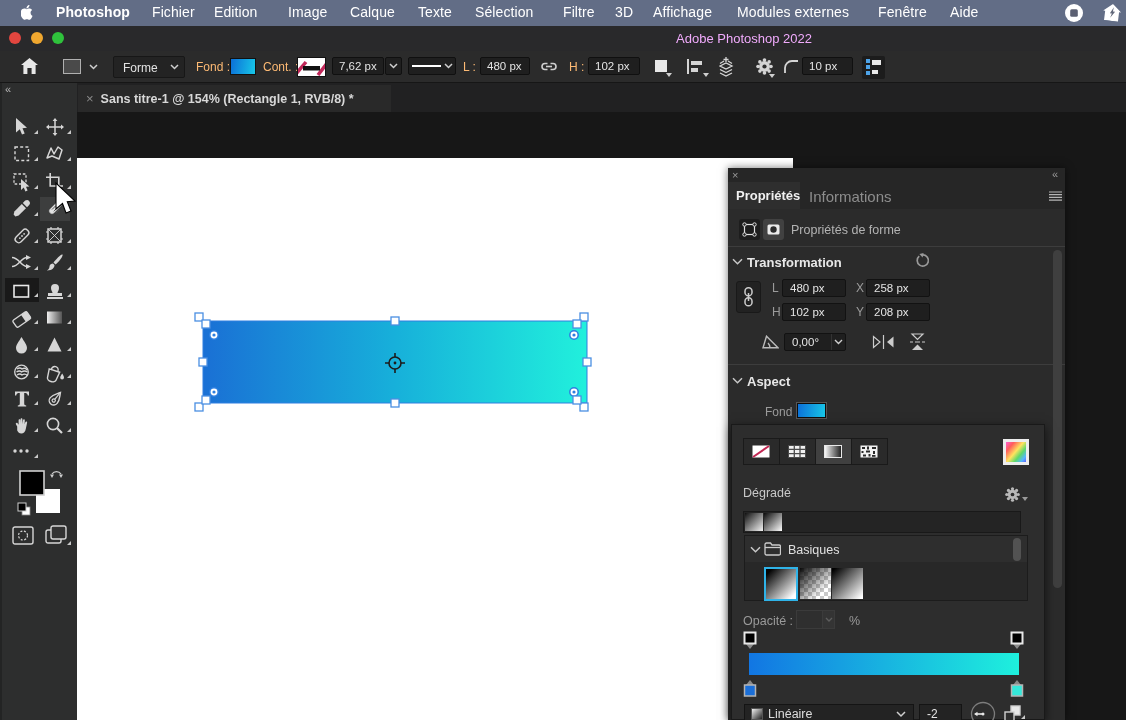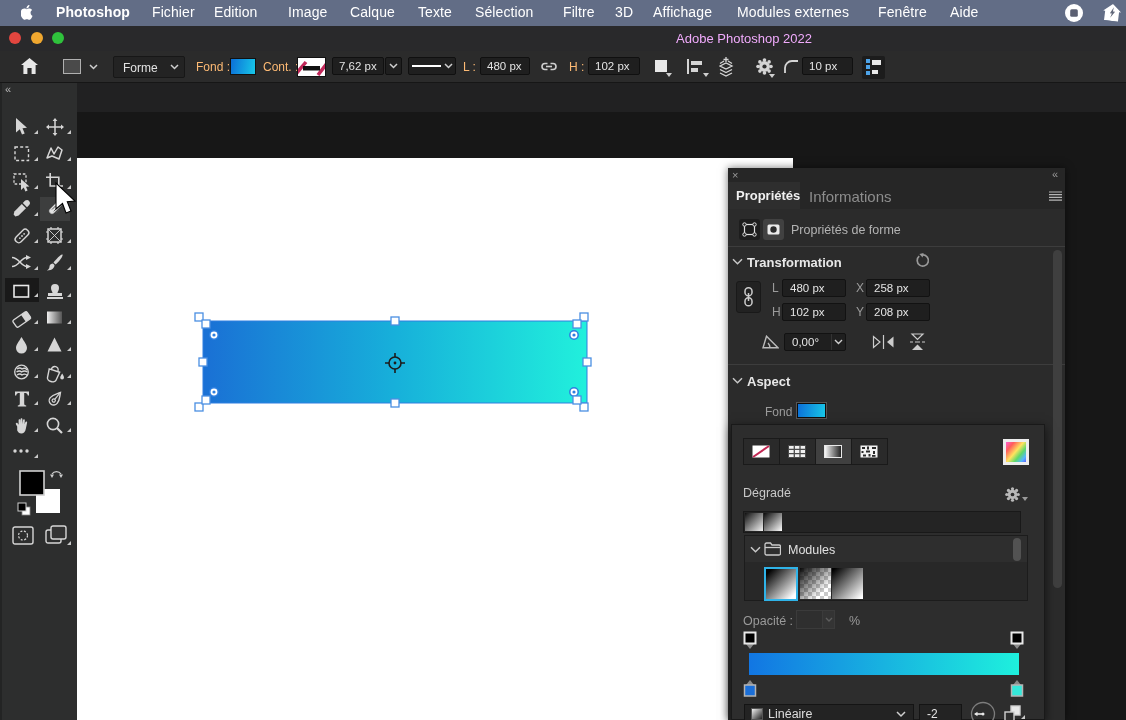--- a/index.html
+++ b/index.html
@@ -206,20 +206,21 @@
         <rect x="0" y="6" width="4" height="4"></rect>
         <rect x="0" y="12" width="4" height="4"></rect>
       </g>
     <g fill="#e8e8e8">
         <rect x="6" y="1" width="9" height="5"></rect>
         <rect x="6" y="11" width="6" height="4"></rect>
       </g>
   </svg>
 
   <div id="tabbar" class="abs"></div>
+  <div id="doctab" class="abs"><span class="x">×</span>Sans titre-1 @ 154% (Rectangle 1, RVB/8) *</div>
 
   <div id="toolbar" class="abs"></div>
   <svg class="abs" style="left:0;top:83px" width="77" height="637" viewBox="0 0 77 637">
     <defs>
       <linearGradient id="tgrad" x1="0" y1="0" x2="1" y2="0">
         <stop offset="0" stop-color="#efefef"></stop>
           <stop offset="1" stop-color="#555555"></stop>
       </linearGradient>
       <linearGradient id="tgrad2" x1="0" y1="0" x2="0" y2="1">
         <stop offset="0" stop-color="#efefef"></stop>
@@ -626,21 +627,21 @@
 
     <div class="abs" style="left:13px;top:111px;width:284px;height:66px;background:#282828;border:1px solid #1c1c1c"></div>
     <div class="abs" style="left:14px;top:112px;width:282px;height:26px;background:#2e2e2e"></div>
     <svg class="abs" style="left:19px;top:122px" width="11" height="7" viewBox="0 0 11 7">
         <path d="M1 1.2 L5.5 5.7 L10 1.2" stroke="#c8c8c8" stroke-width="1.5" fill="none"></path>
       </svg>
     <svg class="abs" style="left:33px;top:118px" width="17" height="14" viewBox="0 0 17 14">
       <path d="M1 2.5 A1.5 1.5 0 0 1 2.5 1 L6.5 1 L8 3 L15 3 A1.5 1.5 0 0 1 16.5 4.5 L16.5 11.5 A1.5 1.5 0 0 1 15 13 L2.5 13 A1.5 1.5 0 0 1 1 11.5 Z" fill="none" stroke="#cccccc" stroke-width="1.3"></path>
       <path d="M1 5.5 L16.5 5.5" stroke="#cccccc" stroke-width="1.3"></path>
     </svg>
-    <span class="abs" style="left:57px;top:119px;color:#e0e0e0;font-size:12.5px">Modules</span>
+    <span class="abs" style="left:57px;top:119px;color:#e0e0e0;font-size:12.5px">Basiques</span>
     <div class="abs" style="left:282px;top:114px;width:8px;height:23px;background:#525252;border-radius:4px"></div>
 
     <div class="abs" style="left:33px;top:143px;width:34px;height:34px;border:2px solid #2fb3e8;background:linear-gradient(135deg,#050505 10%,#fdfdfd 90%)"></div>
     <svg class="abs" style="left:69px;top:144px" width="31" height="31" viewBox="0 0 31 31">
       <defs>
         <pattern id="chk" width="8" height="8" patternUnits="userSpaceOnUse">
           <rect width="8" height="8" fill="#ffffff"></rect>
           <rect width="4" height="4" fill="#c9c9c9"></rect>
             <rect x="4" y="4" width="4" height="4" fill="#c9c9c9"></rect>
         </pattern>

